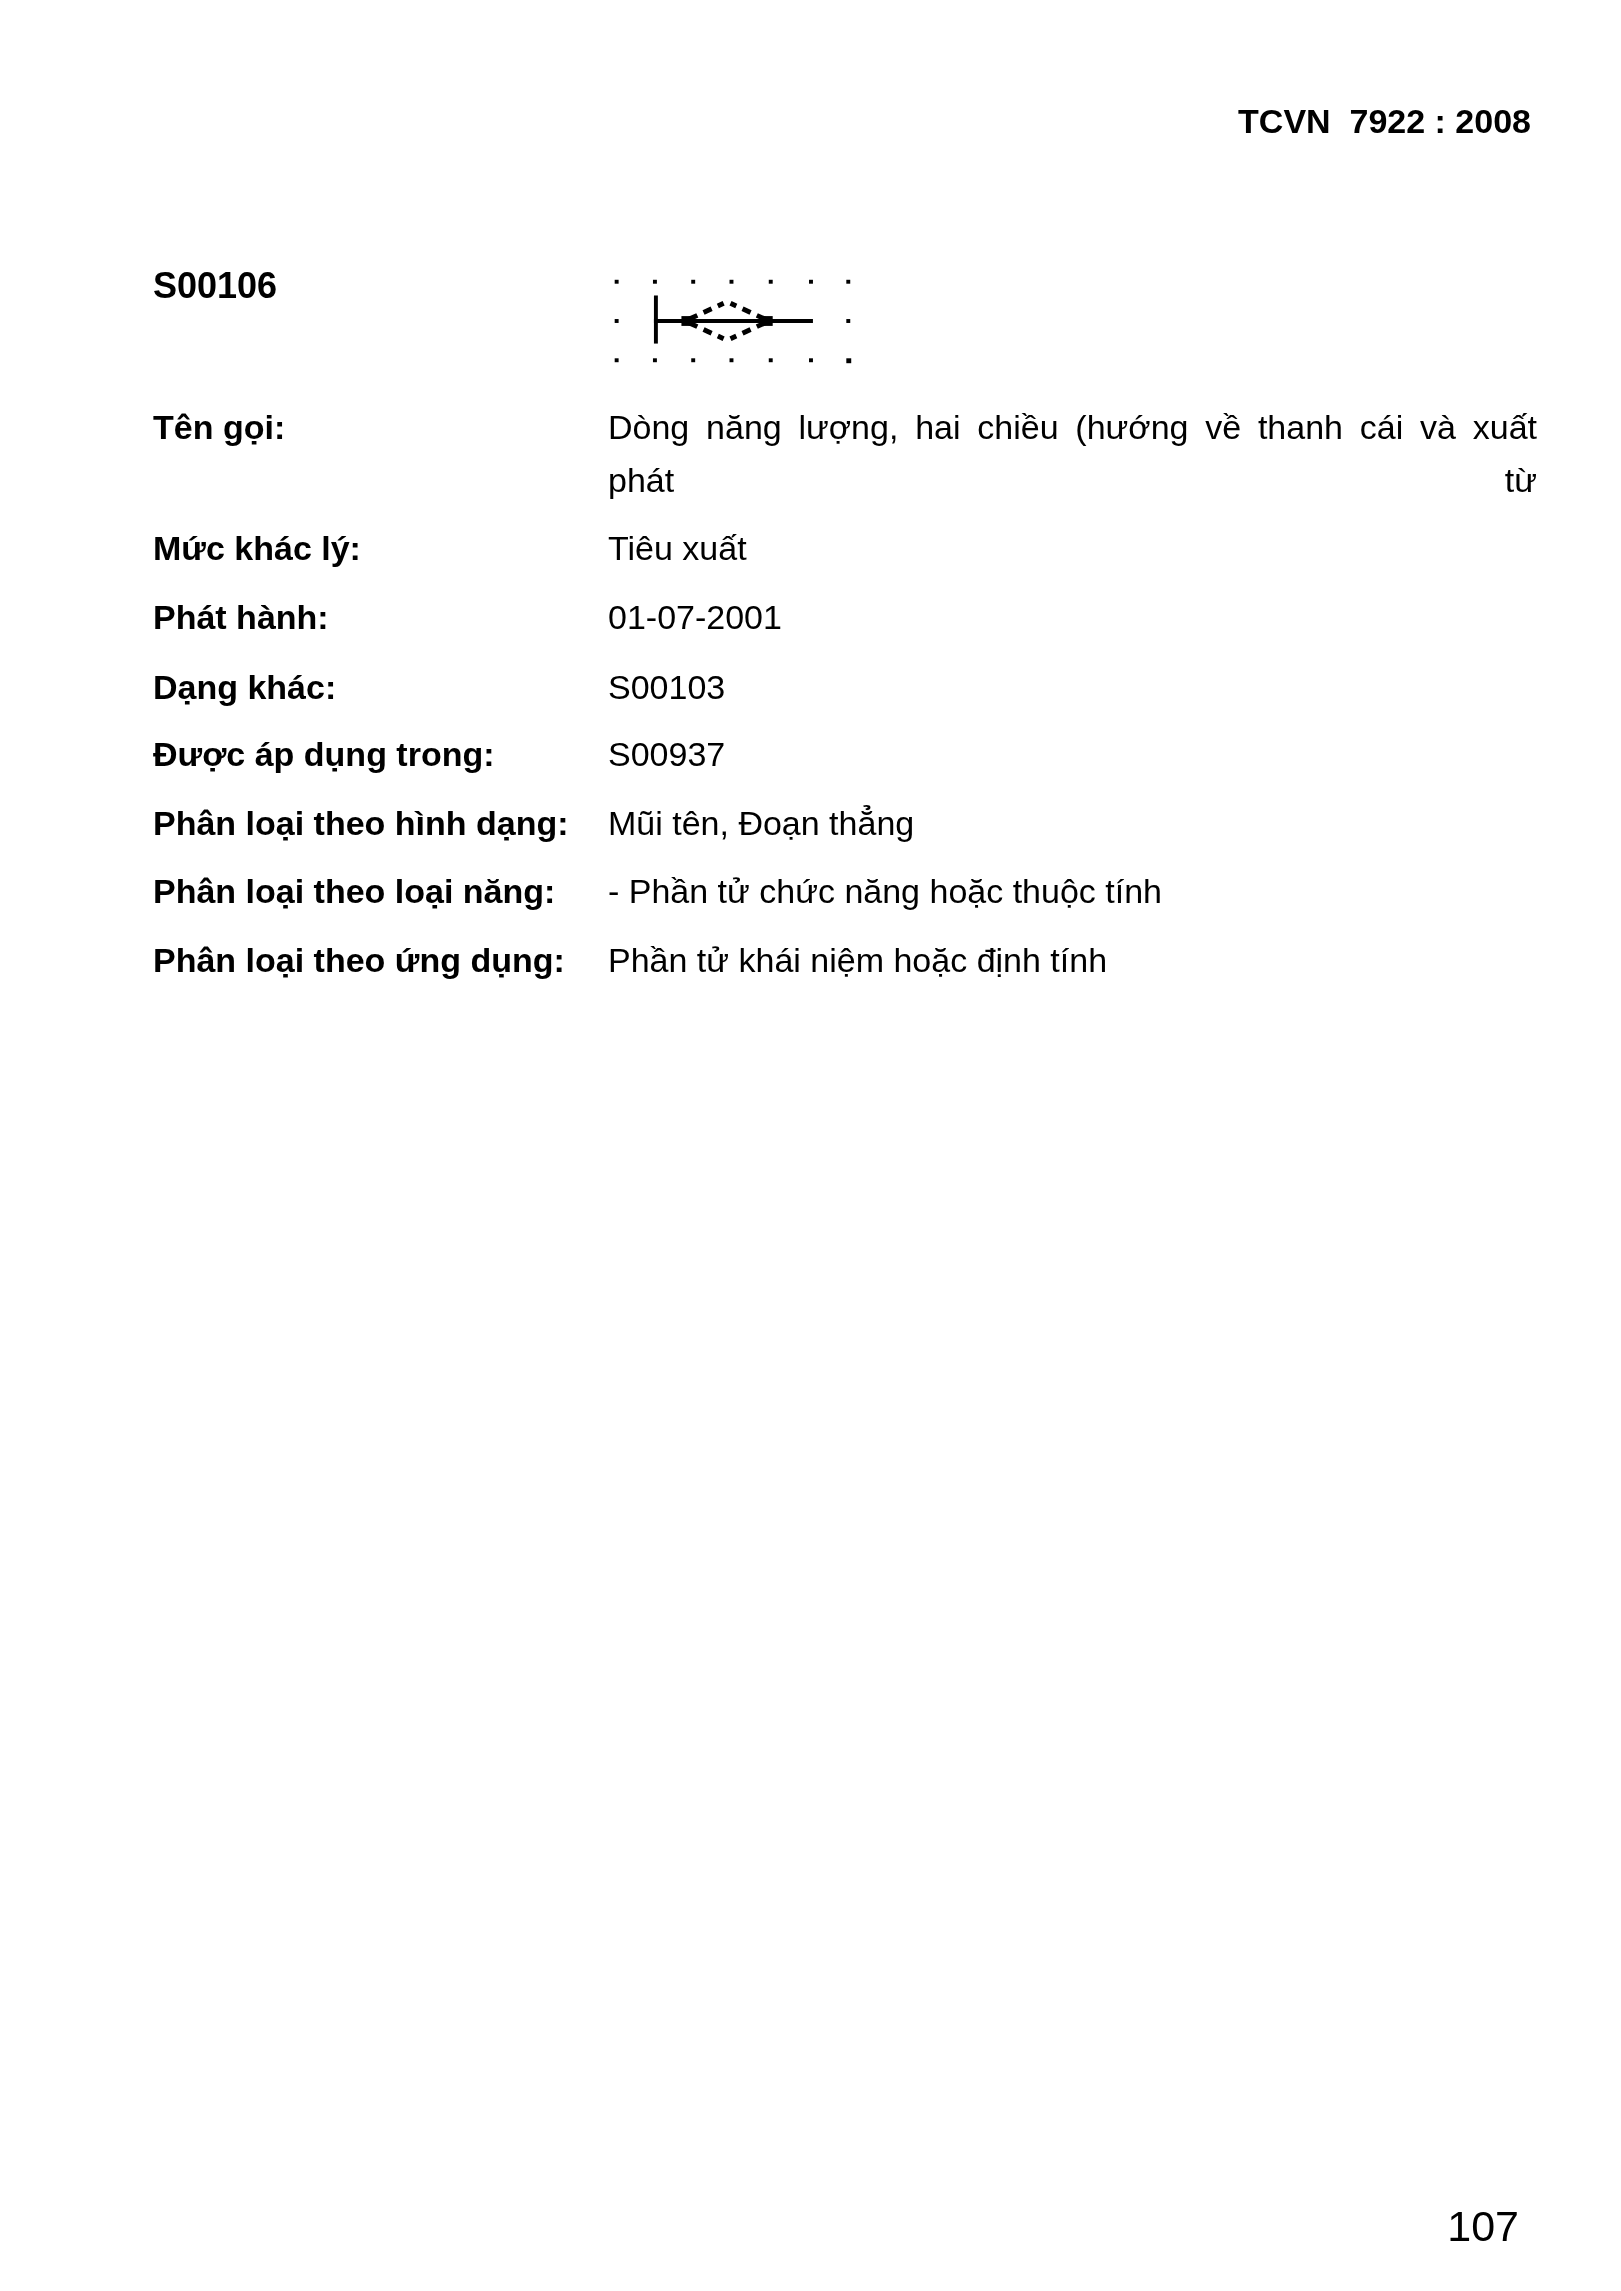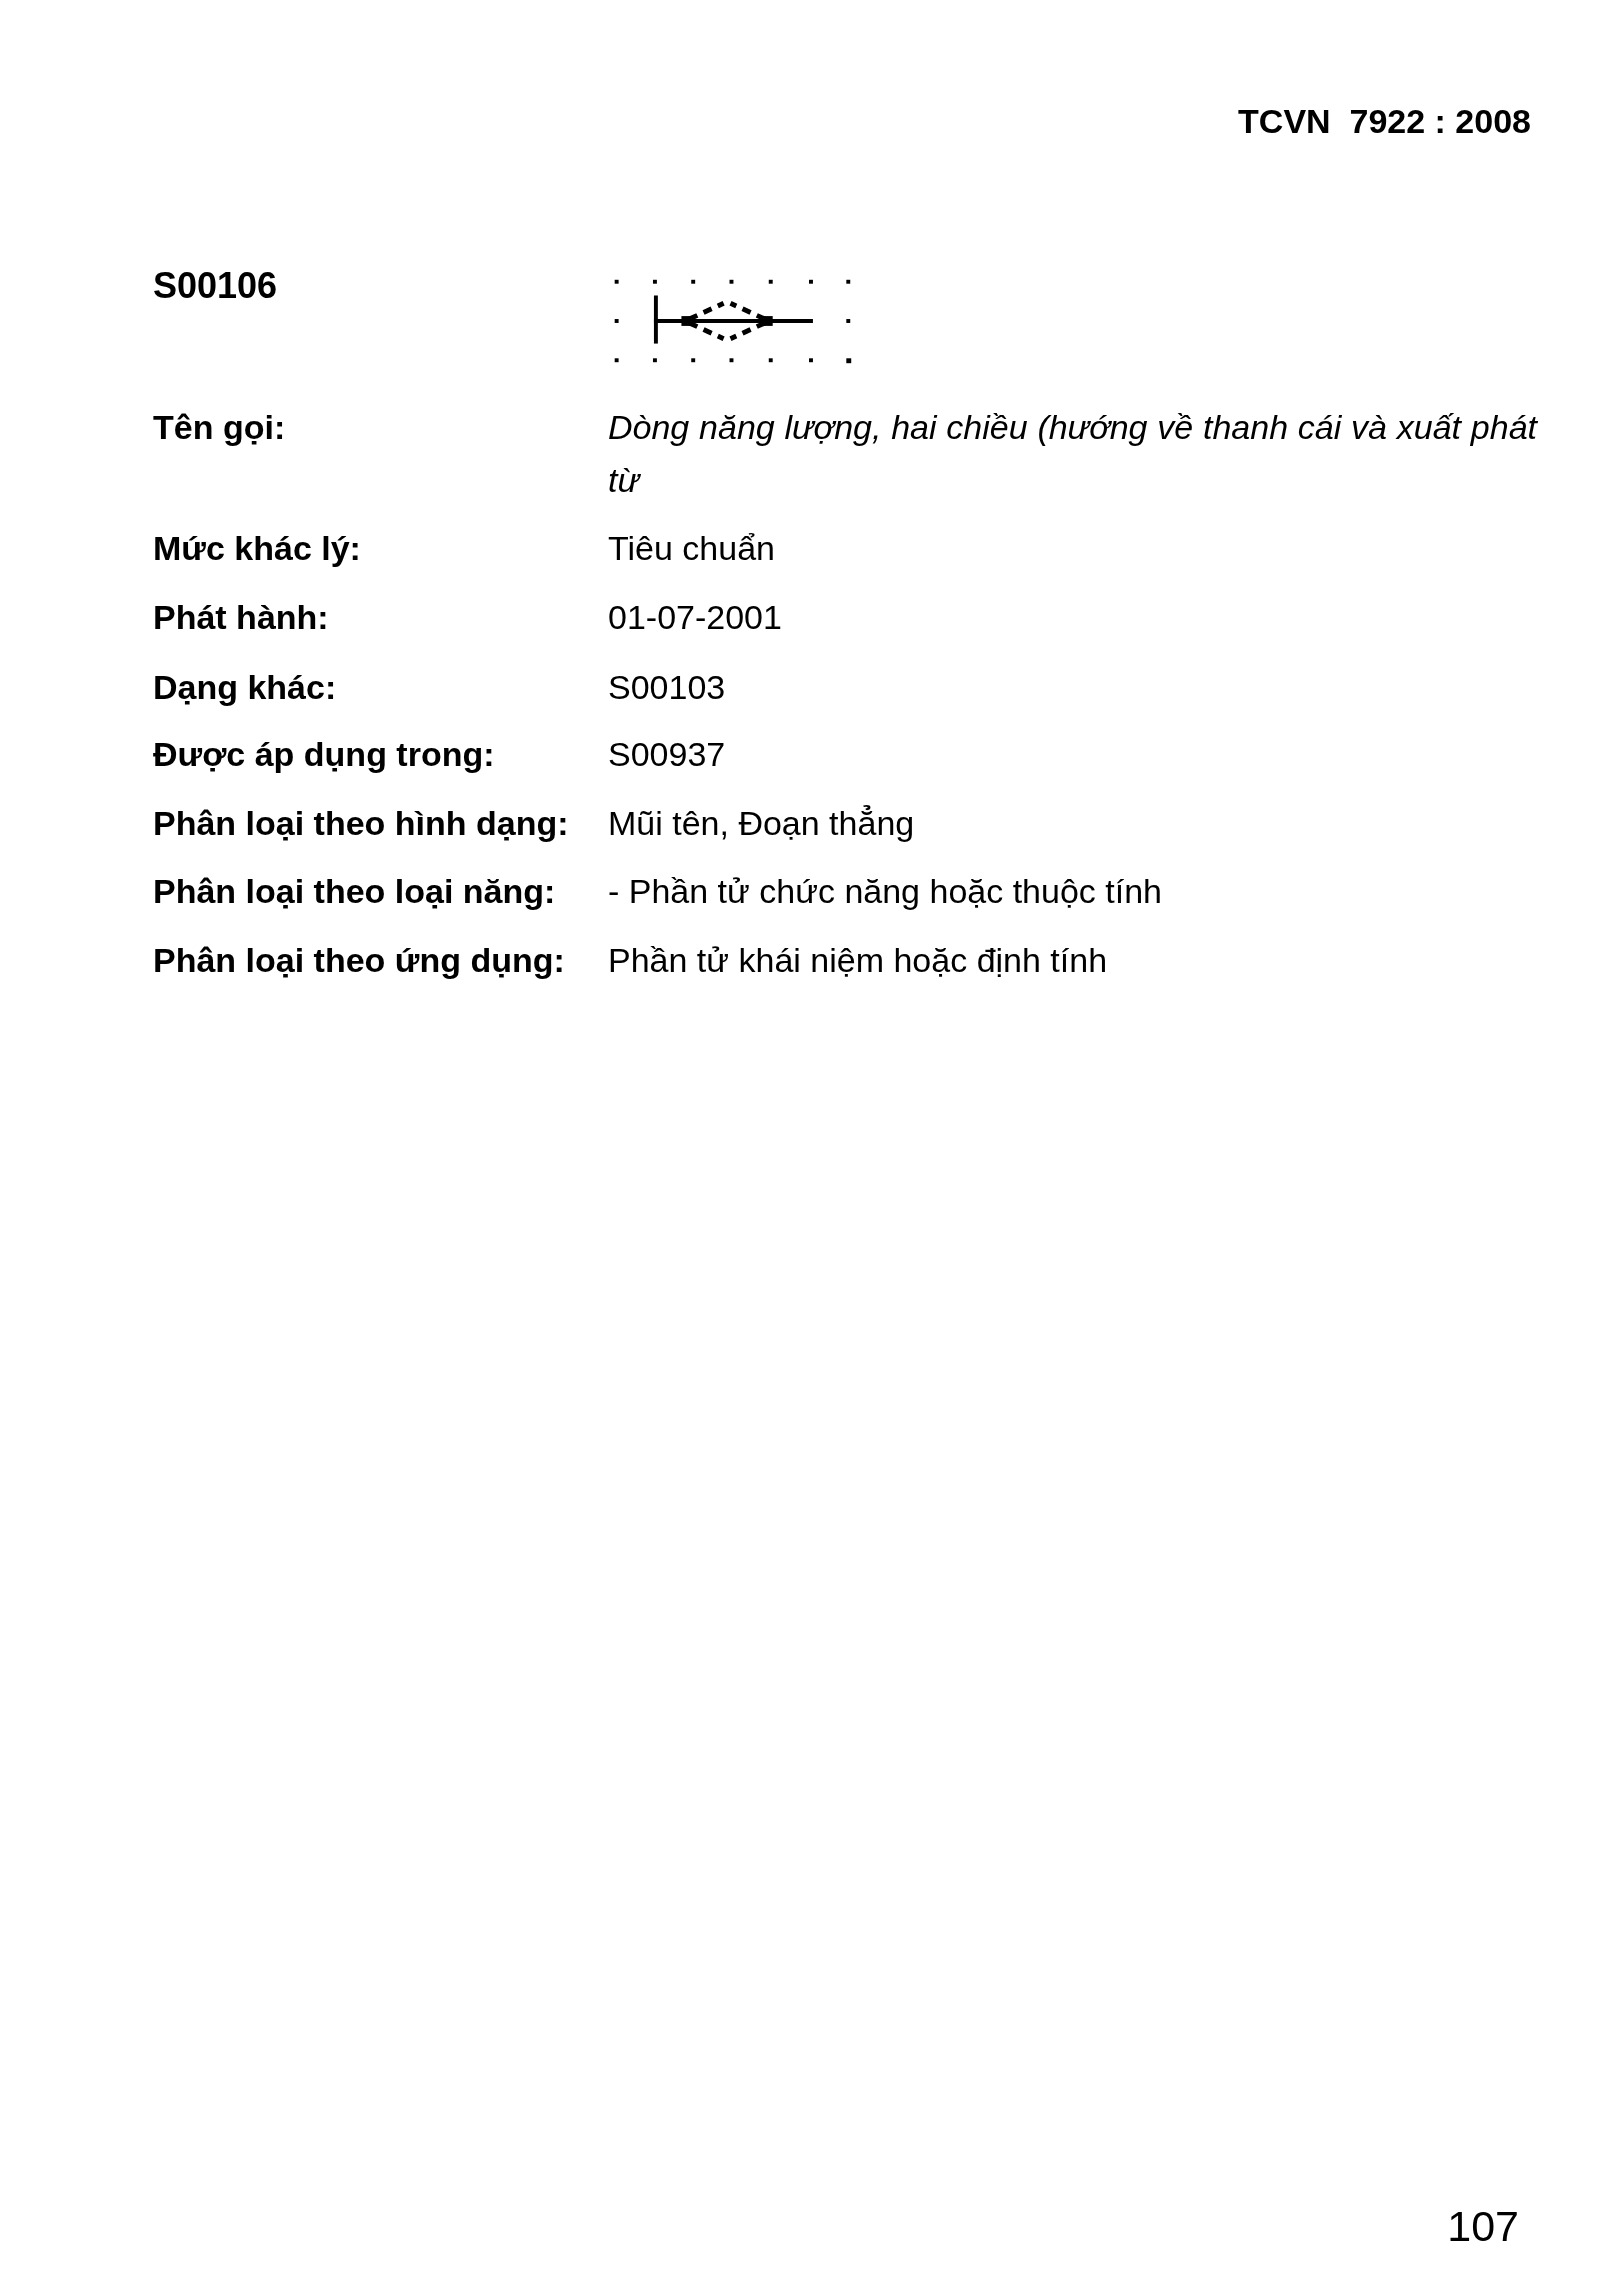--- a/index.html
+++ b/index.html
@@ -44,21 +44,20 @@
     position: absolute;
     left: 455px;
     top: 0;
     width: 929px;
   }
   .value .just-line {
     text-align: justify;
     text-align-last: justify;
     width: 929px;
     white-space: normal;
-    font-style: italic;
   }
   .symbol-id {
     position: absolute;
     left: 153px;
     top: 227px;
     font-size: 36px;
     font-weight: bold;
     line-height: 53px;
   }
   .symbol-box {
@@ -125,21 +124,21 @@
 
   <div class="row" style="top:369px;">
     <span class="label">Tên gọi:</span>
     <div class="value">
       <div class="just-line">Dòng năng lượng, hai chiều (hướng về thanh cái và xuất phát từ</div>
     </div>
   </div>
 
   <div class="row" style="top:490px;">
     <span class="label">Mức khác lý:</span>
-    <div class="value">Tiêu chuẩn</div>
+    <div class="value">Tiêu xuất</div>
   </div>
 
   <div class="row" style="top:559px;">
     <span class="label">Phát hành:</span>
     <div class="value">01-07-2001</div>
   </div>
 
   <div class="row" style="top:629px;">
     <span class="label">Dạng khác:</span>
     <div class="value">S00103</div>

